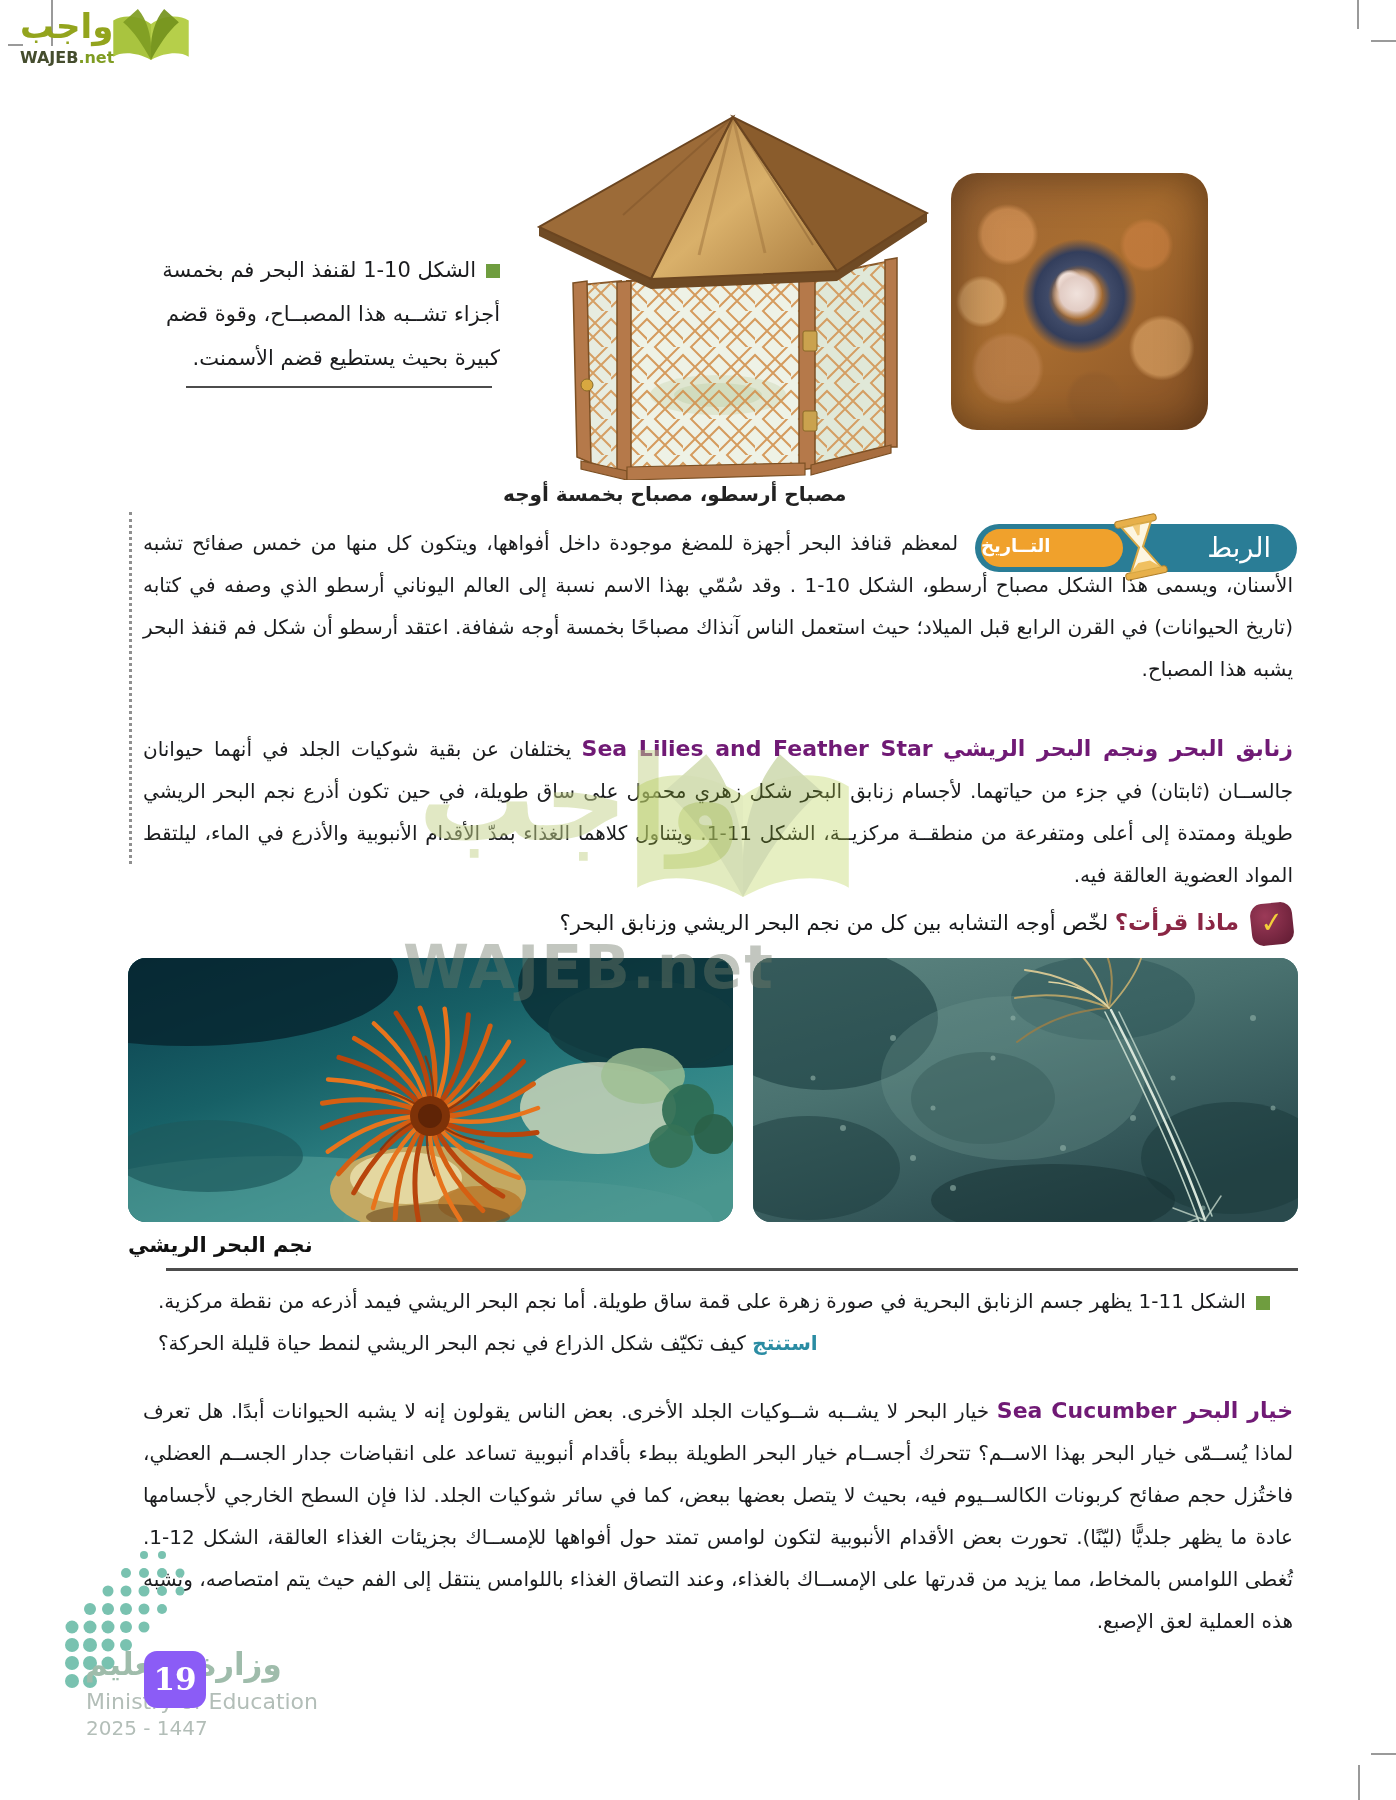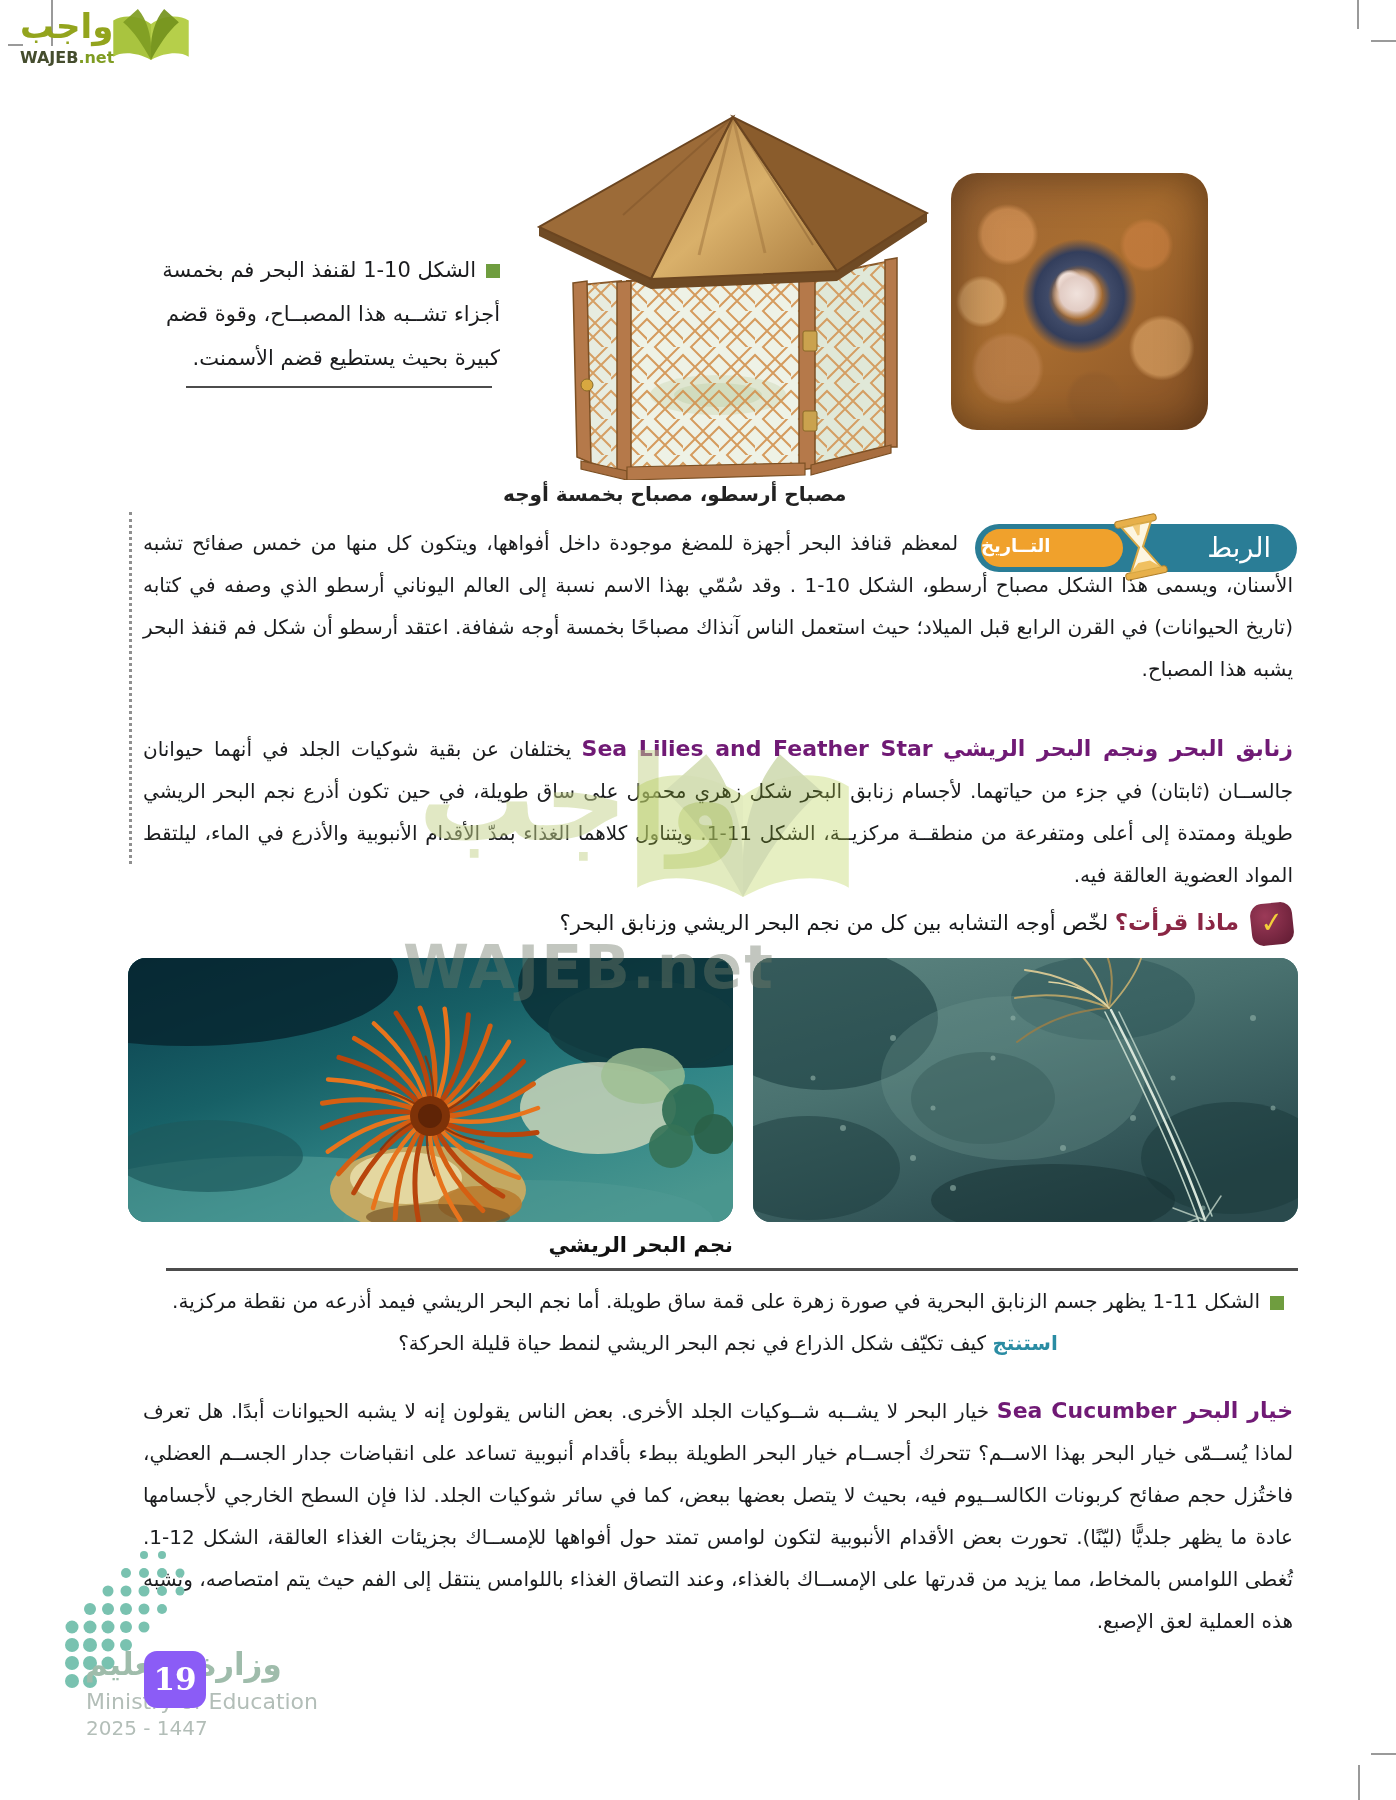--- a/index.html
+++ b/index.html
@@ -8,21 +8,21 @@
   .abs{position:absolute;}
   .ar{direction:rtl;}
   .body-text{font-size:20px;line-height:42px;color:#1b1c1e;text-align:justify;direction:rtl;}
   .red-head{color:#701a75;font-weight:bold;}
   .latin{direction:ltr;unicode-bidi:embed;}
   .bold{font-weight:normal;}
   .caption{font-size:20px;line-height:44px;color:#1b1c1e;direction:rtl;}
   .gbullet{display:inline-block;width:14px;height:14px;background:#6f9d3f;margin-left:10px;vertical-align:middle;}
   .rule{background:#4c4c4c;}
   .photo{position:absolute;border-radius:18px;overflow:hidden;background:#2e6b6b;}
-  .photo-label{position:absolute;text-align:right;font-weight:bold;font-size:21px;color:#111;direction:rtl;}
+  .photo-label{position:absolute;text-align:left;font-weight:bold;font-size:21px;color:#111;direction:rtl;}
   .cropmark{position:absolute;background:#9a9a9a;}
   .dotline{position:absolute;left:121px;top:512px;height:352px;width:0;border-left:3px dotted #8f8f8f;}
   .badge{position:absolute;left:967px;top:524px;width:322px;height:48px;}
   .badge .teal{position:absolute;inset:0;background:#2a7d96;border-radius:24px;}
   .badge .orange{position:absolute;left:6px;top:5px;width:142px;height:38px;background:#f0a12c;border-radius:19px;}
   .badge .t-right{position:absolute;right:26px;top:8px;color:#fff;font-weight:normal;font-size:27px;direction:rtl;}
   .badge .t-left{position:absolute;left:6px;top:11px;width:142px;text-align:left;color:#fff;font-weight:bold;font-size:18px;direction:rtl;}
   .checkicon{display:inline-block;width:42px;height:42px;border-radius:12px;margin-left:12px;vertical-align:middle;
              background:radial-gradient(circle at 35% 30%, #9c3a58, #5e1a31);transform:rotate(-6deg);
              text-align:center;line-height:40px;}
@@ -290,21 +290,21 @@
     <svg class="abs" style="left:320px;top:0;opacity:.33;" width="230" height="225" viewBox="0 0 100 80">
       <use href="#bookG"></use>
     </svg>
     <div class="abs latin" style="left:95px;top:212px;font-size:60px;font-weight:bold;color:#707a68;opacity:.42;letter-spacing:2px;">WAJEB.net</div>
   </div>
 
   <div class="photo-label" style="left:120px;top:1233px;width:605px;">نجم البحر الريشي</div>
 
   <div class="rule abs" style="left:158px;top:1268px;width:1132px;height:3px;"></div>
 
-  <div class="abs caption ar" style="left:150px;top:1280px;width:1140px;text-align:center;font-size:20px;line-height:42px;">
+  <div class="abs caption ar" style="left:150px;top:1280px;width:1140px;text-align:left;font-size:20px;line-height:42px;">
     <span class="gbullet"></span><span class="bold">الشكل 11-1</span>
     <span>يظهر جسم الزنابق البحرية في صورة زهرة على قمة ساق طويلة. أما نجم البحر الريشي فيمد أذرعه من نقطة مركزية.</span><br>
     <span class="teal-skill">استنتج</span>
     <span class="bold">كيف تكيّف شكل الذراع في نجم البحر الريشي لنمط حياة قليلة الحركة؟</span>
   </div>
 
   <div class="abs body-text" style="left:135px;top:1390px;width:1150px;">
     <span class="red-head" style="font-size:22px;">خيار البحر</span>
     <span class="red-head latin" style="font-size:22px;">Sea Cucumber</span><span> خيار البحر لا يشــبه شــوكيات الجلد الأخرى. بعض الناس يقولون إنه لا يشبه الحيوانات أبدًا. هل تعرف لماذا يُســمّى خيار البحر بهذا الاســم؟ تتحرك أجســام خيار البحر الطويلة ببطء بأقدام أنبوبية تساعد على انقباضات جدار الجســم العضلي، فاختُزل حجم صفائح كربونات الكالســيوم فيه، بحيث لا يتصل بعضها ببعض، كما في سائر شوكيات الجلد. لذا فإن السطح الخارجي لأجسامها عادة ما يظهر جلديًّا (ليّنًا). تحورت بعض الأقدام الأنبوبية لتكون لوامس تمتد حول أفواهها للإمســاك بجزيئات الغذاء العالقة، </span><span class="bold">الشكل 12-1</span><span>. تُغطى اللوامس بالمخاط، مما يزيد من قدرتها على الإمســاك بالغذاء، وعند التصاق الغذاء باللوامس ينتقل إلى الفم حيث يتم امتصاصه، وتشبه هذه العملية لعق الإصبع.</span>
   </div>

